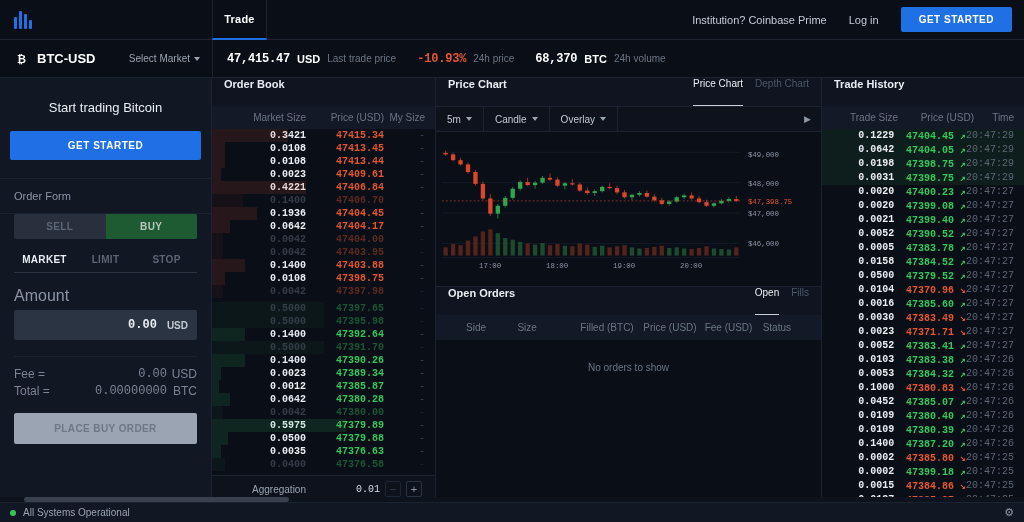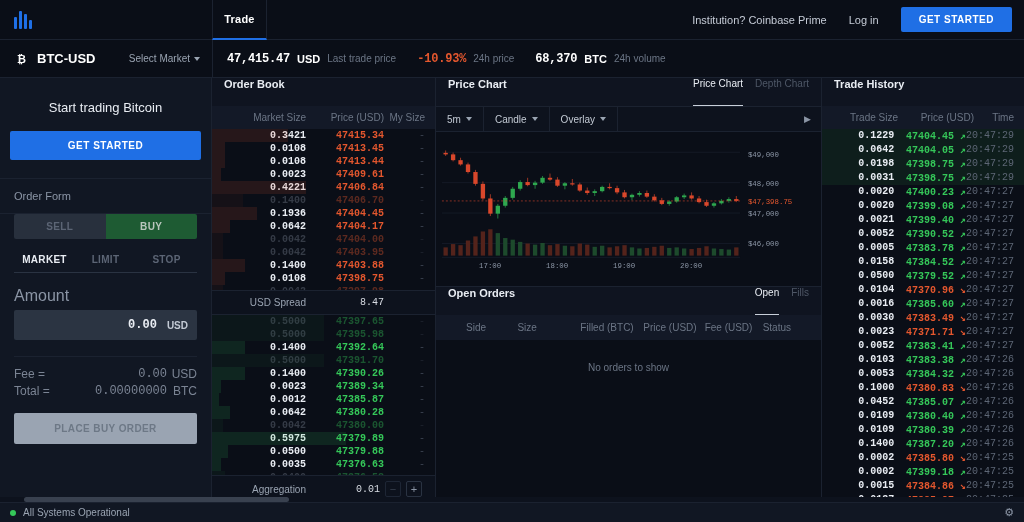--- a/index.html
+++ b/index.html
@@ -313,24 +313,20 @@
             <span class="pr">47398.75</span>
             <span class="my">-</span>
           </div>
           <div class="ob-row ask dim">
             <i class="depth" style="width:5%"></i>
             <span class="sz">0.0042</span>
             <span class="pr">47397.98</span>
             <span class="my">-</span>
           </div>
         </div>
-      <div class="spread-row">
-        <div class="l">USD Spread</div>
-        <div class="v">8.47</div>
-      </div>
       <div class="ob-list" id="bids">
           <div class="ob-row bid dim">
             <i class="depth" style="width:50%"></i>
             <span class="sz">0.5000</span>
             <span class="pr">47397.65</span>
             <span class="my">-</span>
           </div>
           <div class="ob-row bid dim">
             <i class="depth" style="width:50%"></i>
             <span class="sz">0.5000</span>

